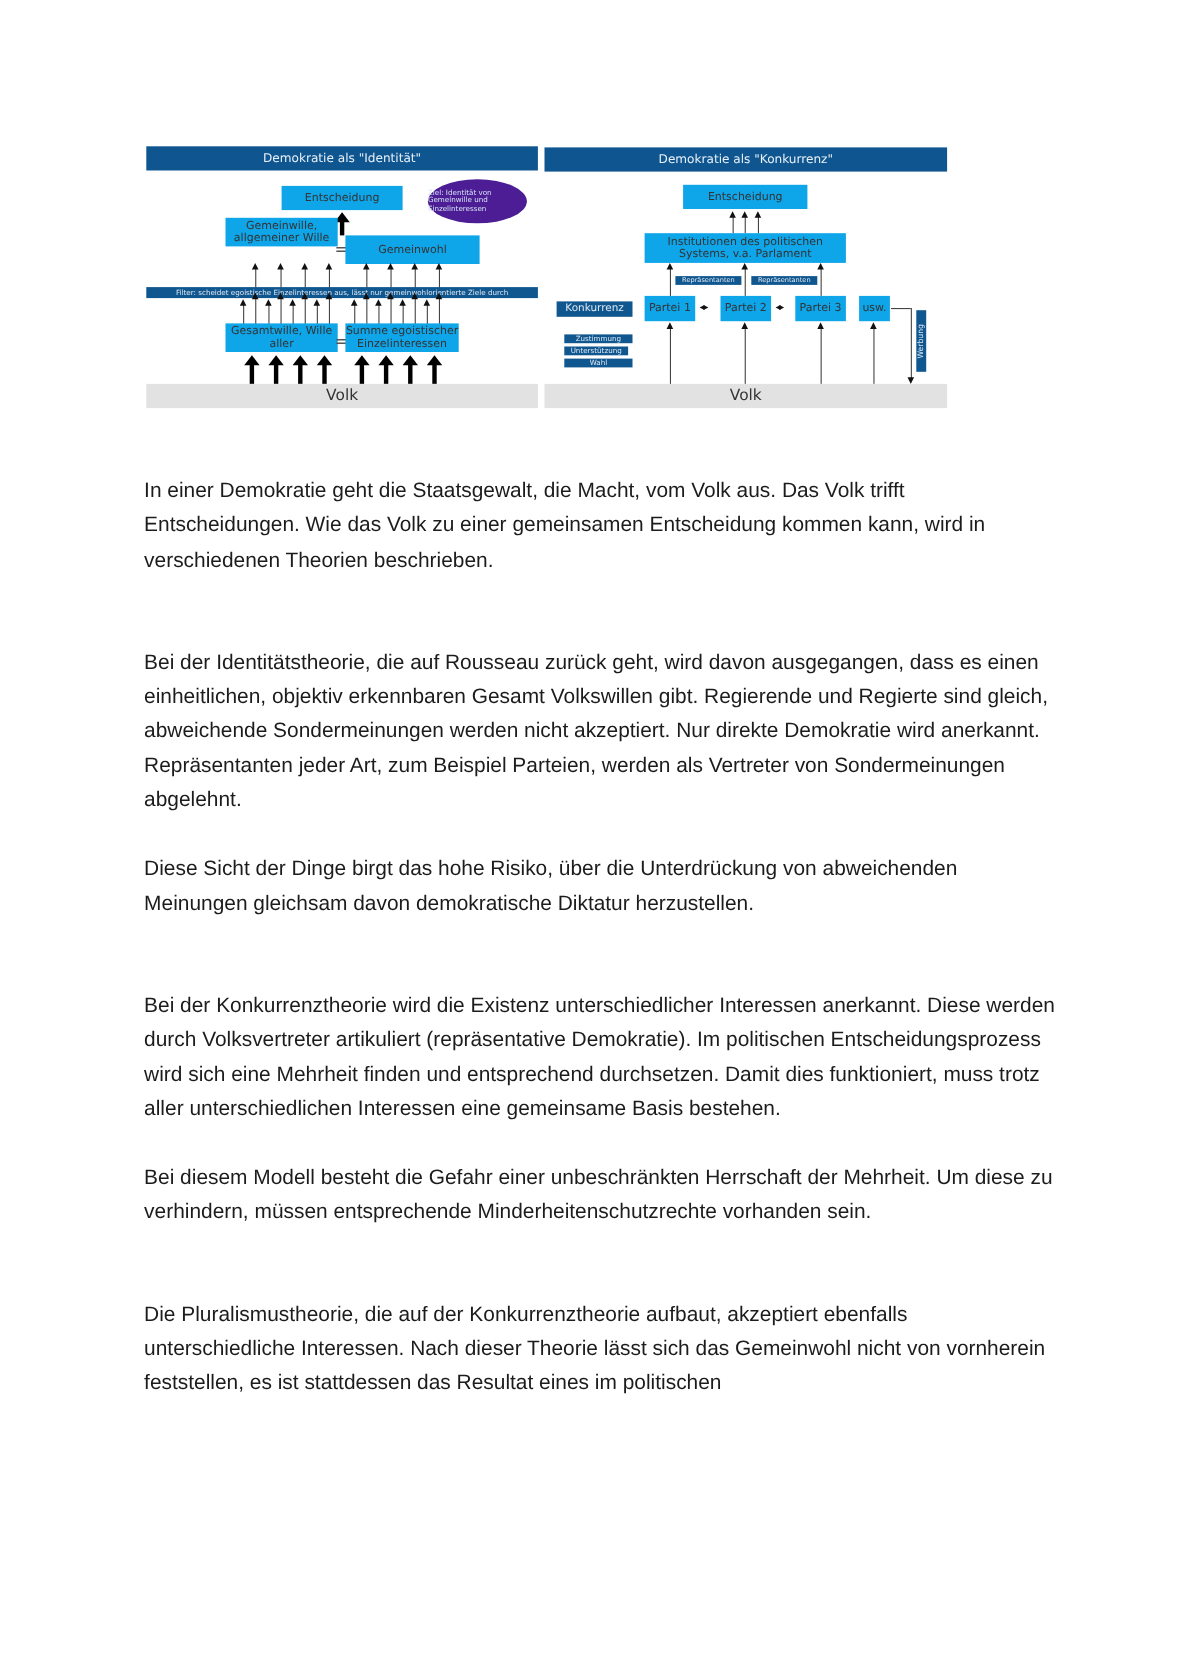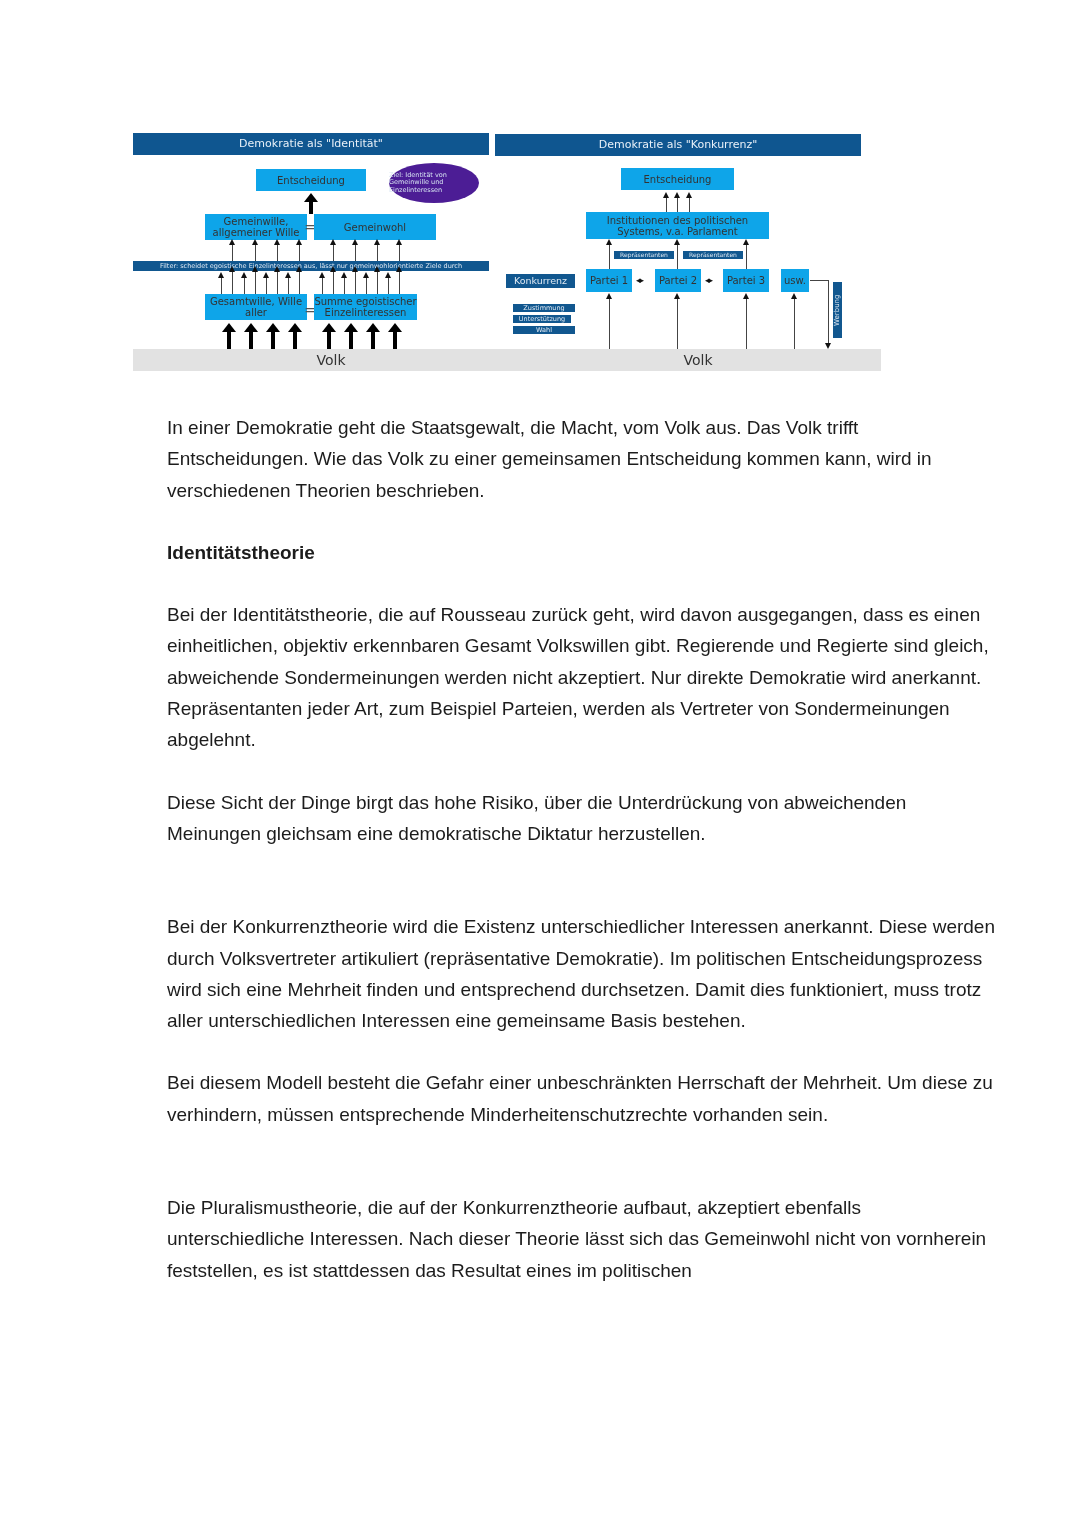--- a/index.html
+++ b/index.html
@@ -6,21 +6,21 @@
   body { width: 1080px; height: 1525px; position: relative; overflow: hidden;
          font-family: "DejaVu Sans", sans-serif; color: #1a1a1a; }
   .hdr { position: absolute; background: #0f5690; color: #e8f0f8; font-size: 11px;
          text-align: center; line-height: 22px; height: 22px; }
   .gbox { position: absolute; background: #0ea5e9; color: #333; font-size: 10px;
           text-align: center; display: flex; align-items: center; justify-content: center;
           line-height: 11px; }
   .bbox { position: absolute; background: #11578f; color: #dfe9f3; font-size: 7px;
           text-align: center; line-height: 9px; }
   .volk { position: absolute; background: #e2e2e2; color: #333; font-size: 14px;
-          text-align: center; line-height: 22px; height: 22px; padding-left: 20px; }
+          text-align: center; line-height: 22px; height: 22px; }
   .eq { position: absolute; font-size: 16px; color: #555; line-height: 16px; }
   .ellipse { position: absolute; background: #4c1d95; color: #d6e4f2; border-radius: 50%;
              font-size: 6.5px; line-height: 7.5px; 
              display: flex; align-items: center; justify-content: center; }
   .arrow-thin { position: absolute; width: 1px; background: #444; }
   .arrow-thin::before { content: ""; position: absolute; top: -5px; left: -3px;
      border-left: 3.5px solid transparent; border-right: 3.5px solid transparent;
      border-bottom: 6px solid #111; }
   .arrow-thick { position: absolute; width: 4px; background: #000; }
   .arrow-thick::before { content: ""; position: absolute; top: -8px; left: -5px;
@@ -45,21 +45,21 @@
 
 <div>
 
   <div class="hdr" style="left:133px; top:133px; width:356px;">Demokratie als "Identität"</div>
 
   <div class="gbox" style="left:256px; top:169px; width:110px; height:22px;">Entscheidung</div>
   <div class="ellipse" style="left:389px; top:163px; width:90px; height:40px;">Ziel: Identität von Gemeinwille und Einzelinteressen</div>
 
   <div class="arrow-thick" style="left:309px; top:201px; height:13px;"></div>
 
-  <div class="gbox" style="left:205px; top:214px; width:102px; height:26px;">Gemeinwille, allgemeiner Wille</div>
+  <div class="gbox" style="left:205px; top:198px; width:102px; height:26px;">Gemeinwille, allgemeiner Wille</div>
   <div class="eq" style="left:304px; top:219px;">=</div>
   <div class="gbox" style="left:314px; top:214px; width:122px; height:26px;">Gemeinwohl</div>
 
   <div class="arrow-thin" style="left:232px; top:244px; height:18px;"></div>
   <div class="arrow-thin" style="left:255px; top:244px; height:18px;"></div>
   <div class="arrow-thin" style="left:277px; top:244px; height:18px;"></div>
   <div class="arrow-thin" style="left:299px; top:244px; height:18px;"></div>
   <div class="arrow-thin" style="left:333px; top:244px; height:18px;"></div>
   <div class="arrow-thin" style="left:355px; top:244px; height:18px;"></div>
   <div class="arrow-thin" style="left:377px; top:244px; height:18px;"></div>
@@ -133,28 +133,27 @@
   <div class="bbox" style="left:513px; top:326px; width:62px; height:8px; font-size:6.5px; line-height:8px;">Wahl</div>
 
   <div class="arrow-thin" style="left:609px; top:298px; height:51px;"></div>
   <div class="arrow-thin" style="left:677px; top:298px; height:51px;"></div>
   <div class="arrow-thin" style="left:746px; top:298px; height:51px;"></div>
   <div class="arrow-thin" style="left:794px; top:298px; height:51px;"></div>
 
   <div class="volk" style="left:495px; top:349px; width:366px;">Volk</div>
 </div>
 
-<div class="text" style="top:412px;margin-left:36px;">
+<div class="text" style="top:431px;">
   <p>In einer Demokratie geht die Staatsgewalt, die Macht, vom Volk aus. Das Volk trifft Entscheidungen. Wie das Volk zu einer gemeinsamen Entscheidung kommen kann, wird in verschiedenen Theorien beschrieben.</p>
   <p style="height:31px;"></p>
-  <p class="h">Identitätstheorie</p>
   <p style="height:31px;"></p>
   <p>Bei der Identitätstheorie, die auf Rousseau zurück geht, wird davon ausgegangen, dass es einen einheitlichen, objektiv erkennbaren Gesamt Volkswillen gibt. Regierende und Regierte sind gleich, abweichende Sondermeinungen werden nicht akzeptiert. Nur direkte Demokratie wird anerkannt. Repräsentanten jeder Art, zum Beispiel Parteien, werden als Vertreter von Sondermeinungen abgelehnt.</p>
   <p style="height:31px;"></p>
-  <p>Diese Sicht der Dinge birgt das hohe Risiko, über die Unterdrückung von abweichenden Meinungen gleichsam eine demokratische Diktatur herzustellen.</p>
+  <p>Diese Sicht der Dinge birgt das hohe Risiko, über die Unterdrückung von abweichenden Meinungen gleichsam davon demokratische Diktatur herzustellen.</p>
   <p style="height:31px;"></p>
   <p style="height:31px;"></p>
   <p>Bei der Konkurrenztheorie wird die Existenz unterschiedlicher Interessen anerkannt. Diese werden durch Volksvertreter artikuliert (repräsentative Demokratie). Im politischen Entscheidungsprozess wird sich eine Mehrheit finden und entsprechend durchsetzen. Damit dies funktioniert, muss trotz aller unterschiedlichen Interessen eine gemeinsame Basis bestehen.</p>
   <p style="height:31px;"></p>
   <p>Bei diesem Modell besteht die Gefahr einer unbeschränkten Herrschaft der Mehrheit. Um diese zu verhindern, müssen entsprechende Minderheitenschutzrechte vorhanden sein.</p>
   <p style="height:31px;"></p>
   <p style="height:31px;"></p>
   <p>Die Pluralismustheorie, die auf der Konkurrenztheorie aufbaut, akzeptiert ebenfalls unterschiedliche Interessen. Nach dieser Theorie lässt sich das Gemeinwohl nicht von vornherein feststellen, es ist stattdessen das Resultat eines im politischen</p>
 </div>
 

